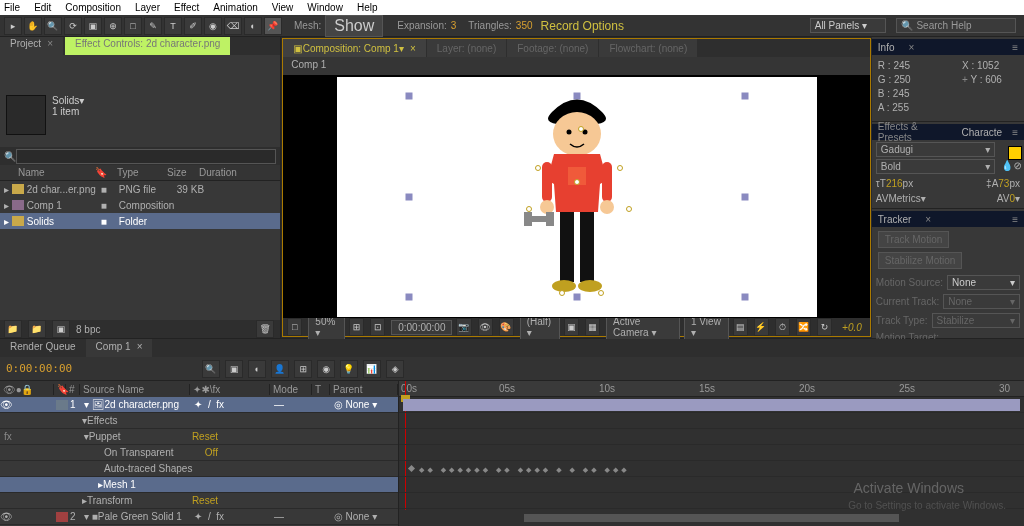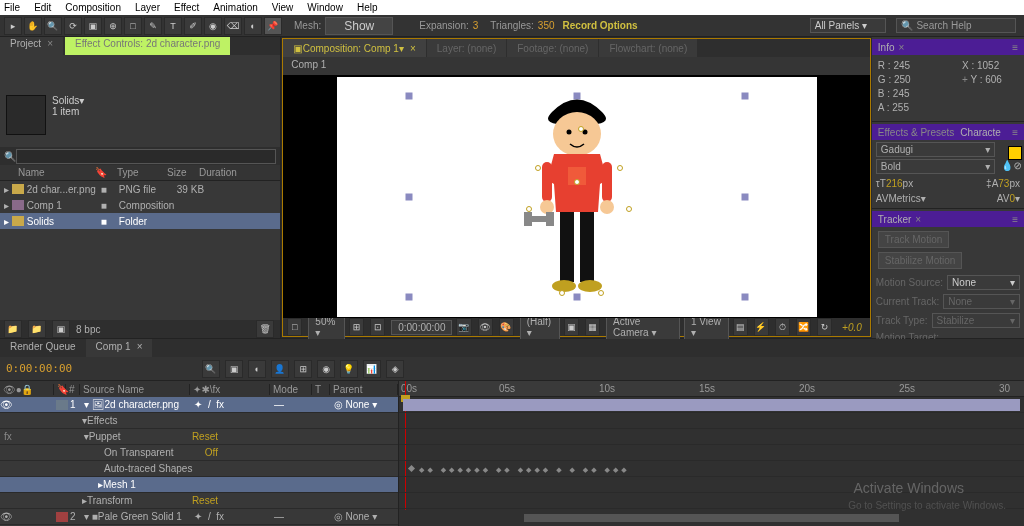--- a/index.html
+++ b/index.html
@@ -8,22 +8,22 @@
   
   .menubar { background:#fff; color:#000; height:15px; display:flex; align-items:center; padding:0 4px; font-size:11px; }
   .menubar span { margin-right:14px; cursor:pointer; }
 
   
   .toolbar { background:#333; height:22px; display:flex; align-items:center; padding:0 4px; border-bottom:1px solid #222; }
   .tool-icon { width:18px; height:18px; background:#3a3a3a; margin-right:2px; display:flex; align-items:center; justify-content:center; color:#ccc; font-size:9px; border:1px solid #2a2a2a; }
   .tool-sep { width:6px; }
   .tool-label { color:#999; font-size:10px; margin:0 4px; }
   .tool-val-orange { color:#d8a030; font-size:10px; margin-right:8px; }
-  .tool-val-yellow { color:#d0c040; font-size:10px; margin-right:8px;font-weight:bold; }
-  .tool-btn { background:#444; padding:1px 18px; margin-right:22px; font-size:12px; color:#ccc; border:1px solid #555; }
+  .tool-val-yellow { color:#d0c040; font-size:12px; margin-right:8px; }
+  .tool-btn { background:#444; padding:1px 8px; margin-right:10px; font-size:16px; color:#ccc; border:1px solid #555; }
   .workspace-label { color:#999; margin-left:auto; margin-right:4px;margin-top:36px; }
   .workspace-dd { background:#3a3a3a; color:#ccc; padding:1px 18px 1px 4px; border:1px solid #555; margin-right:10px; }
   .search-box { background:#3a3a3a; border:1px solid #555; padding:1px 4px; color:#999; width:120px; margin-right:4px; display:flex; align-items:center; }
   .search-box .magnifier { margin-right:3px; }
 
   
   .main-area { display:flex; height:301px; }
 
   
   .left-panel { width:292px; background:#383838; display:flex; flex-direction:column; border-right:1px solid #222; }
@@ -60,21 +60,21 @@
   .pin { width:7px; height:7px; background:#8a8ac0; position:absolute; transform:translate(-50%,-50%); }
   .character-svg { position:absolute; left:50%; top:50%; transform:translate(-50%,-50%); }
   .handle-pt { width:6px; height:6px; border:1px solid #c0a020; background:#fff; border-radius:50%; position:absolute; transform:translate(-50%,-50%); }
   .viewer-footer { height:18px; background:#2e2e2e; display:flex; align-items:center; padding:0 4px; gap:4px; font-size:10px; }
   .vf-item { background:#3a3a3a; padding:1px 6px; border:1px solid #555; }
   .vf-plain { color:#c0a020; padding:0 4px;font-style:italic; }
 
   
   .right-panel { width:158px; background:#383838; display:flex; flex-direction:column; }
   .rp-sect { border-bottom:1px solid #222; padding:2px 0; }
-  .rp-title { height:16px; display:flex; align-items:center; padding:0 6px; font-size:10px; background:#4c1d95; }
+  .rp-title { height:16px; display:flex; align-items:center; padding:0 6px; font-size:10px; background:#0f172a;gap:10px; }
   .rp-title .x { margin-left:4px; color:#888; }
   .rp-strip { margin-left:auto; color:#888; }
   .info-grid { padding:4px 6px; font-size:10px; line-height:14px; position:relative; }
   .dd { background:#3a3a3a; border:1px solid #555; padding:1px 4px; margin:2px 4px; display:flex; justify-content:space-between; align-items:center; font-size:10px; }
   .char-swatch { width:14px; height:14px; background:#ffd000; border:1px solid #000; float:right; }
   .char-row { display:flex; align-items:center; padding:2px 4px; gap:0; }
   .char-val { color:#c0a020; }
   .tracker-btn { background:#444; padding:2px 6px; margin:2px 4px; font-size:10px; color:#666; border:1px solid #555; display:inline-block; }
   .tracker-row { padding:2px 4px; font-size:10px; color:#666; display:flex; align-items:center; }
   .para-icons { display:flex; gap:3px; padding:4px; }

